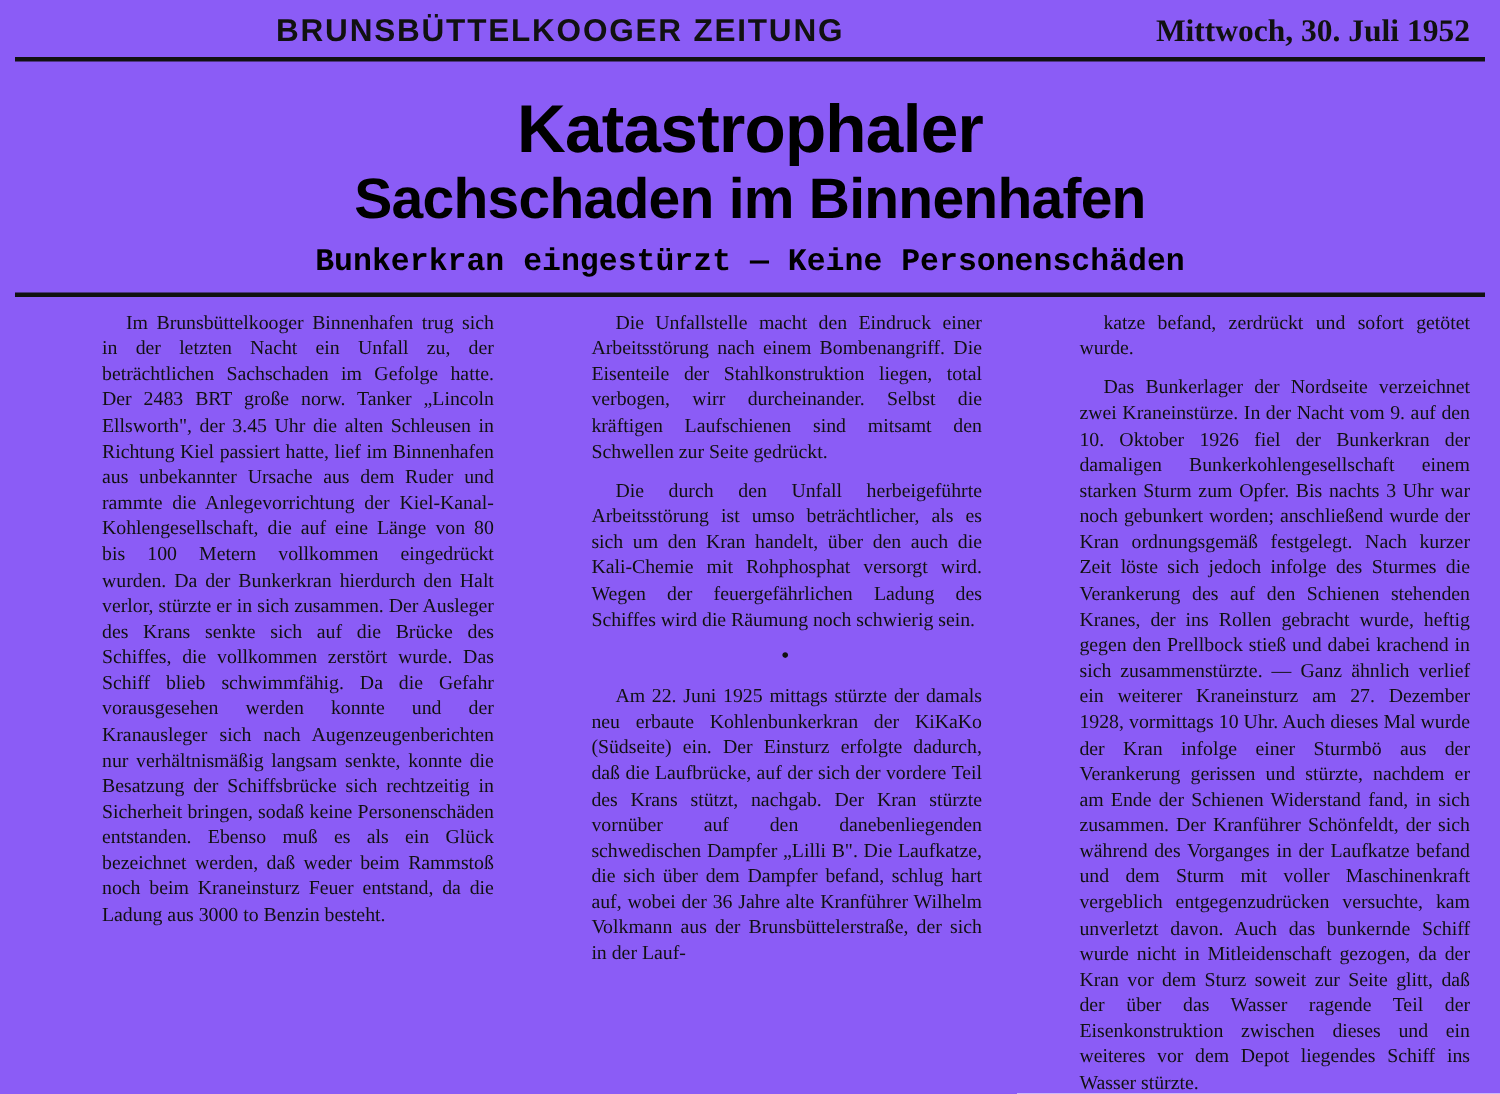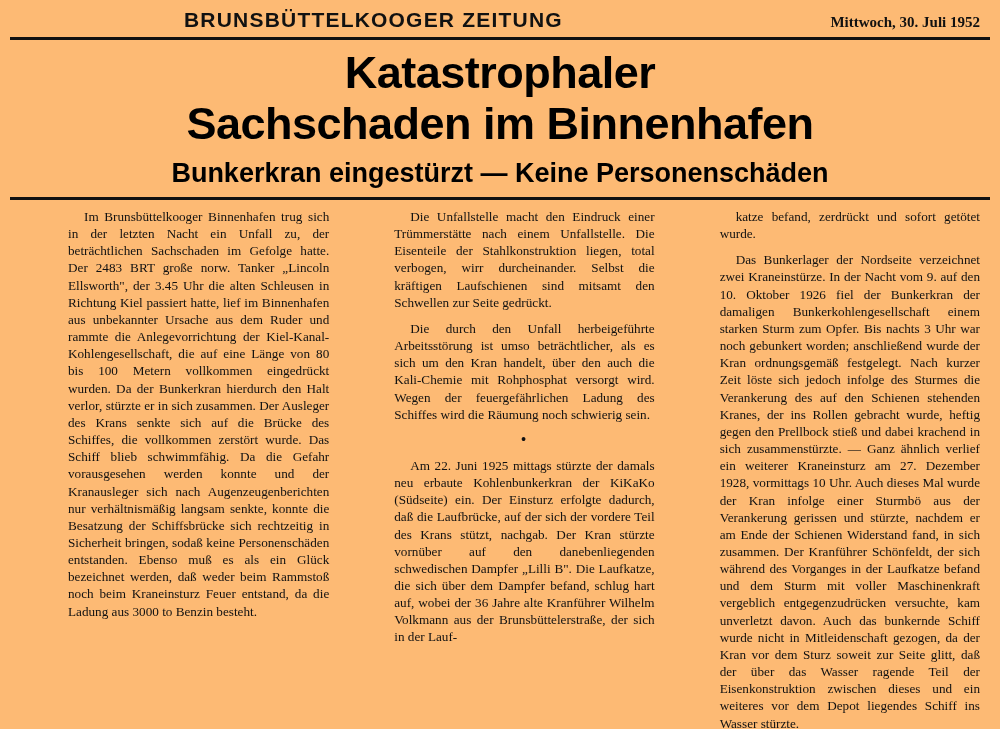--- a/index.html
+++ b/index.html
@@ -11,21 +11,21 @@
     width: 1000px;
     height: 729px;
     font-family: "Liberation Serif", serif;
     color: #111111;
     overflow: hidden;
   }
   .page {
     position: relative;
     width: 1000px;
     height: 729px;
-    background: #fdba74;
+    background: #8b5cf6;
     padding: 0;
     box-sizing: border-box;
   }
 
   
   .masthead {
     display: flex;
     align-items: baseline;
     justify-content: space-between;
     padding: 8px 14px 2px 14px;
@@ -33,21 +33,21 @@
   .masthead-title {
     font-family: "Liberation Sans", sans-serif;
     font-weight: bold;
     font-size: 21px;
     letter-spacing: 1.2px;
     margin-left: 170px;
     color: #111;
   }
   .masthead-date {
     font-family: "Liberation Serif", serif;
-    font-size: 15px;
+    font-size: 21px;
     font-weight: bold;
     color: #111;
     margin-right: 6px;
     white-space: nowrap;
   }
   .rule-thick {
     height: 3px;
     background: #111;
     margin: 3px 10px 0 10px;
   }
@@ -59,30 +59,30 @@
   }
   .headline-1, .headline-2 {
     font-family: "Liberation Sans", sans-serif;
     font-weight: bold;
     color: #000;
     line-height: 1.0;
     letter-spacing: -0.5px;
   }
   .headline-1 {
     font-size: 45px;
-    margin-top: 4px;
+    margin-top: 16px;
   }
   .headline-2 {
-    font-size: 45px;
+    font-size: 38px;
     margin-top: 6px;
   }
   .subhead {
-    font-family: Liberation Sans, sans-serif;
+    font-family: Liberation Mono, monospace;
     font-weight: bold;
-    font-size: 27px;
+    font-size: 21px;
     margin-top: 12px;
     color: #000;
   }
   .rule-under-head {
     height: 3px;
     background: #111;
     margin: 8px 10px 0 10px;
   }
 
   
@@ -147,21 +147,21 @@
   </div>
   <div class="rule-under-head"></div>
 
   <div class="columns">
 
     <div class="col">
       <p class="first">Im Brunsbüttelkooger Binnenhafen trug sich in der letzten Nacht ein Unfall zu, der beträchtlichen Sachschaden im Gefolge hatte. Der 2483 BRT große norw. Tanker „Lincoln Ellsworth", der 3.45 Uhr die alten Schleusen in Richtung Kiel passiert hatte, lief im Binnenhafen aus unbekannter Ursache aus dem Ruder und rammte die Anlegevorrichtung der Kiel-Kanal-Kohlengesellschaft, die auf eine Länge von 80 bis 100 Metern vollkommen eingedrückt wurden. Da der Bunkerkran hierdurch den Halt verlor, stürzte er in sich zusammen. Der Ausleger des Krans senkte sich auf die Brücke des Schiffes, die vollkommen zerstört wurde. Das Schiff blieb schwimmfähig. Da die Gefahr vorausgesehen werden konnte und der Kranausleger sich nach Augenzeugenberichten nur verhältnismäßig langsam senkte, konnte die Besatzung der Schiffsbrücke sich rechtzeitig in Sicherheit bringen, sodaß keine Personenschäden entstanden. Ebenso muß es als ein Glück bezeichnet werden, daß weder beim Rammstoß noch beim Kraneinsturz Feuer entstand, da die Ladung aus 3000 to Benzin besteht.</p>
     </div>
 
     <div class="col">
-      <p>Die Unfallstelle macht den Eindruck einer Trümmerstätte nach einem Unfallstelle. Die Eisenteile der Stahlkonstruktion liegen, total verbogen, wirr durcheinander. Selbst die kräftigen Laufschienen sind mitsamt den Schwellen zur Seite gedrückt.</p>
+      <p>Die Unfallstelle macht den Eindruck einer Arbeitsstörung nach einem Bombenangriff. Die Eisenteile der Stahlkonstruktion liegen, total verbogen, wirr durcheinander. Selbst die kräftigen Laufschienen sind mitsamt den Schwellen zur Seite gedrückt.</p>
       <p>Die durch den Unfall herbeigeführte Arbeitsstörung ist umso beträchtlicher, als es sich um den Kran handelt, über den auch die Kali-Chemie mit Rohphosphat versorgt wird. Wegen der feuergefährlichen Ladung des Schiffes wird die Räumung noch schwierig sein.</p>
       <div class="dot-sep">•</div>
       <p>Am 22. Juni 1925 mittags stürzte der damals neu erbaute Kohlenbunkerkran der KiKaKo (Südseite) ein. Der Einsturz erfolgte dadurch, daß die Laufbrücke, auf der sich der vordere Teil des Krans stützt, nachgab. Der Kran stürzte vornüber auf den danebenliegenden schwedischen Dampfer „Lilli B". Die Laufkatze, die sich über dem Dampfer befand, schlug hart auf, wobei der 36 Jahre alte Kranführer Wilhelm Volkmann aus der Brunsbüttelerstraße, der sich in der Lauf-</p>
     </div>
 
     <div class="col">
       <p>katze befand, zerdrückt und sofort getötet wurde.</p>
       <p>Das Bunkerlager der Nordseite verzeichnet zwei Kraneinstürze. In der Nacht vom 9. auf den 10. Oktober 1926 fiel der Bunkerkran der damaligen Bunkerkohlengesellschaft einem starken Sturm zum Opfer. Bis nachts 3 Uhr war noch gebunkert worden; anschließend wurde der Kran ordnungsgemäß festgelegt. Nach kurzer Zeit löste sich jedoch infolge des Sturmes die Verankerung des auf den Schienen stehenden Kranes, der ins Rollen gebracht wurde, heftig gegen den Prellbock stieß und dabei krachend in sich zusammenstürzte. — Ganz ähnlich verlief ein weiterer Kraneinsturz am 27. Dezember 1928, vormittags 10 Uhr. Auch dieses Mal wurde der Kran infolge einer Sturmbö aus der Verankerung gerissen und stürzte, nachdem er am Ende der Schienen Widerstand fand, in sich zusammen. Der Kranführer Schönfeldt, der sich während des Vorganges in der Laufkatze befand und dem Sturm mit voller Maschinenkraft vergeblich entgegenzudrücken versuchte, kam unverletzt davon. Auch das bunkernde Schiff wurde nicht in Mitleidenschaft gezogen, da der Kran vor dem Sturz soweit zur Seite glitt, daß der über das Wasser ragende Teil der Eisenkonstruktion zwischen dieses und ein weiteres vor dem Depot liegendes Schiff ins Wasser stürzte.</p>
       <div class="end-mark">≈</div>
     </div>

